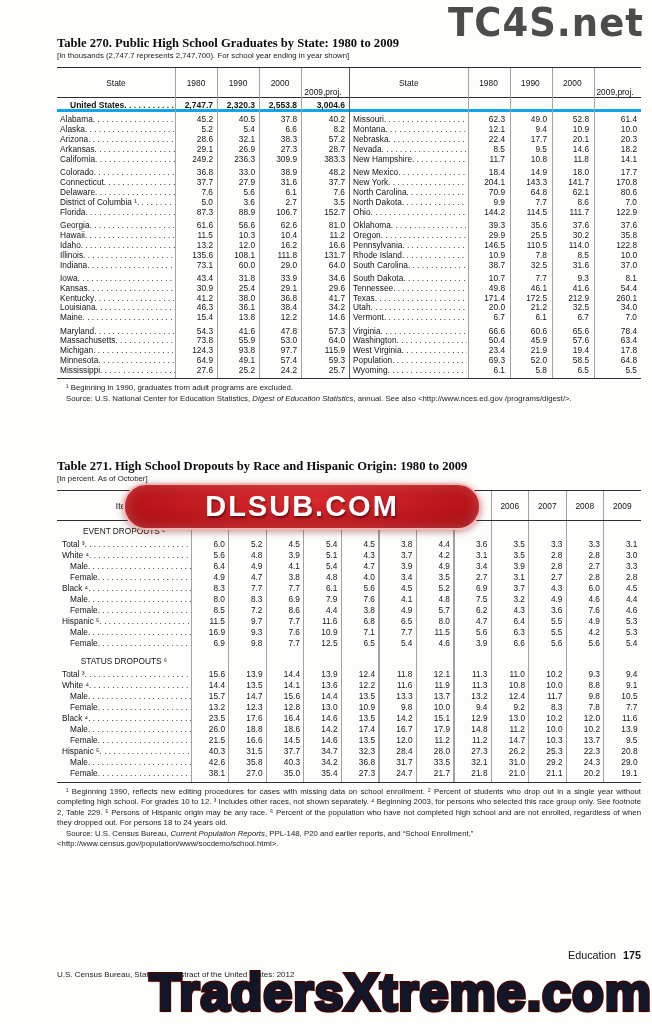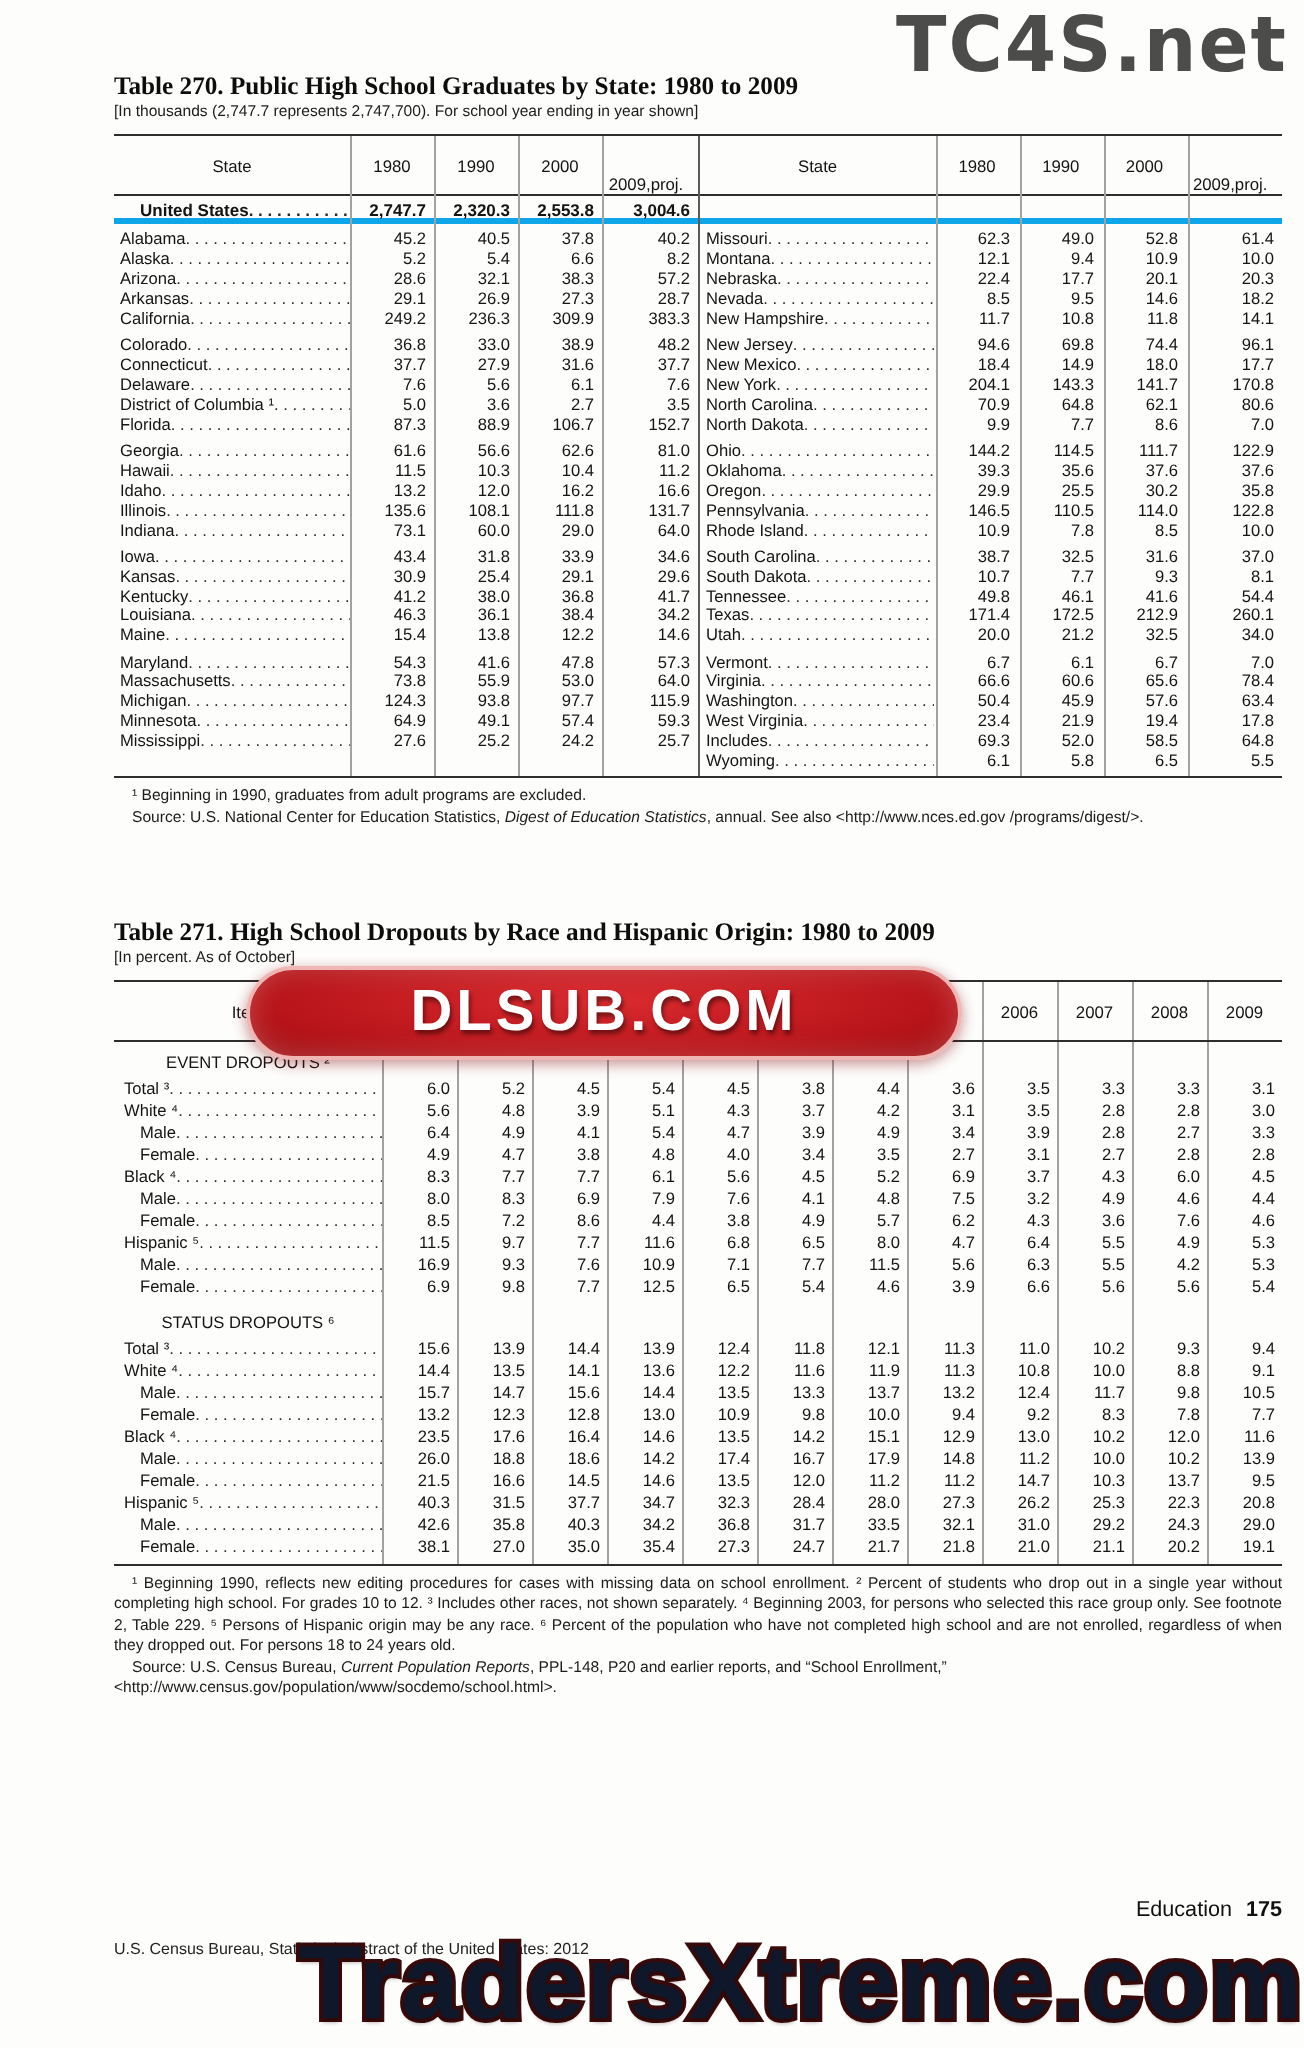--- a/index.html
+++ b/index.html
@@ -432,30 +432,20 @@
               <span class="lbl">New Hampshire</span>
               <span class="dots"></span>
             </div>
             <div class="tdv">11.7</div>
             <div class="tdv">10.8</div>
             <div class="tdv">11.8</div>
             <div class="tdv proj">14.1</div>
           </div>
             <div class="tr">
             <div class="tdn">
-              <span class="lbl">New Jersey</span>
-              <span class="dots"></span>
-            </div>
-            <div class="tdv">94.6</div>
-            <div class="tdv">69.8</div>
-            <div class="tdv">74.4</div>
-            <div class="tdv proj">96.1</div>
-          </div>
-            <div class="tr">
-            <div class="tdn">
               <span class="lbl">New Mexico</span>
               <span class="dots"></span>
             </div>
             <div class="tdv">18.4</div>
             <div class="tdv">14.9</div>
             <div class="tdv">18.0</div>
             <div class="tdv proj">17.7</div>
           </div>
             <div class="tr">
             <div class="tdn">
@@ -622,21 +612,21 @@
               <span class="lbl">West Virginia</span>
               <span class="dots"></span>
             </div>
             <div class="tdv">23.4</div>
             <div class="tdv">21.9</div>
             <div class="tdv">19.4</div>
             <div class="tdv proj">17.8</div>
           </div>
             <div class="tr">
             <div class="tdn">
-              <span class="lbl">Includes</span>
+              <span class="lbl">Population</span>
               <span class="dots"></span>
             </div>
             <div class="tdv">69.3</div>
             <div class="tdv">52.0</div>
             <div class="tdv">58.5</div>
             <div class="tdv proj">64.8</div>
           </div>
             <div class="tr">
             <div class="tdn">
               <span class="lbl">Wyoming</span>

